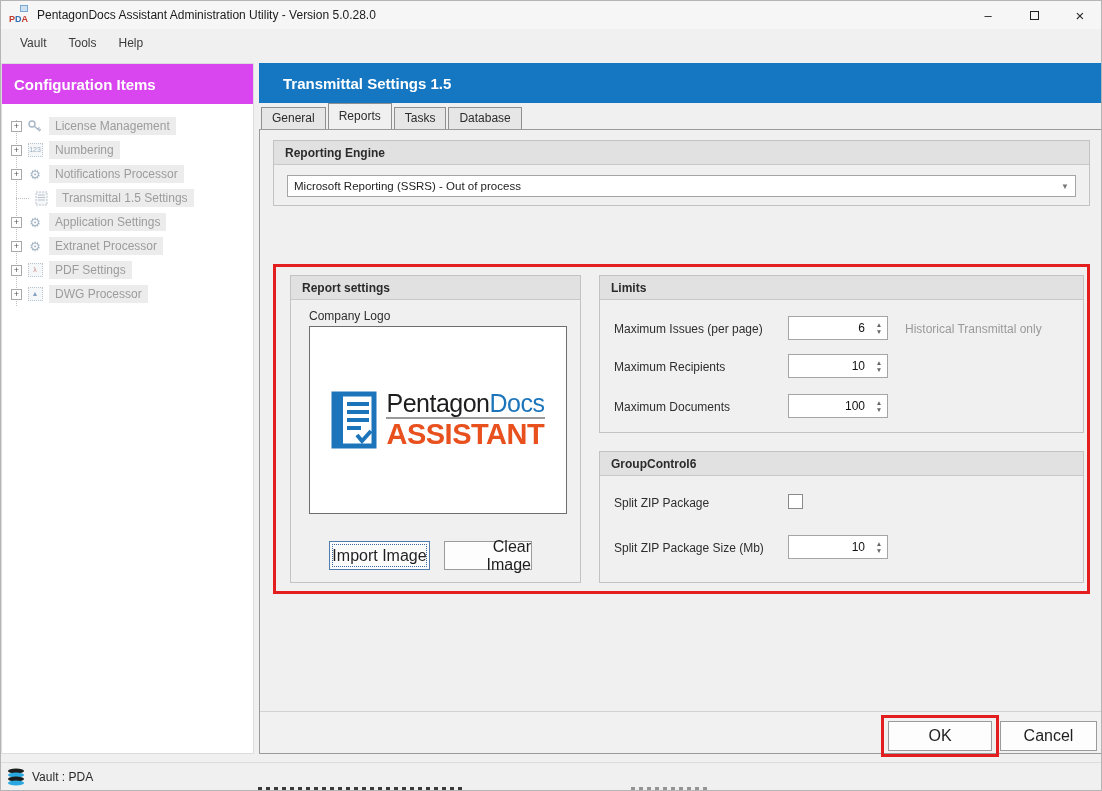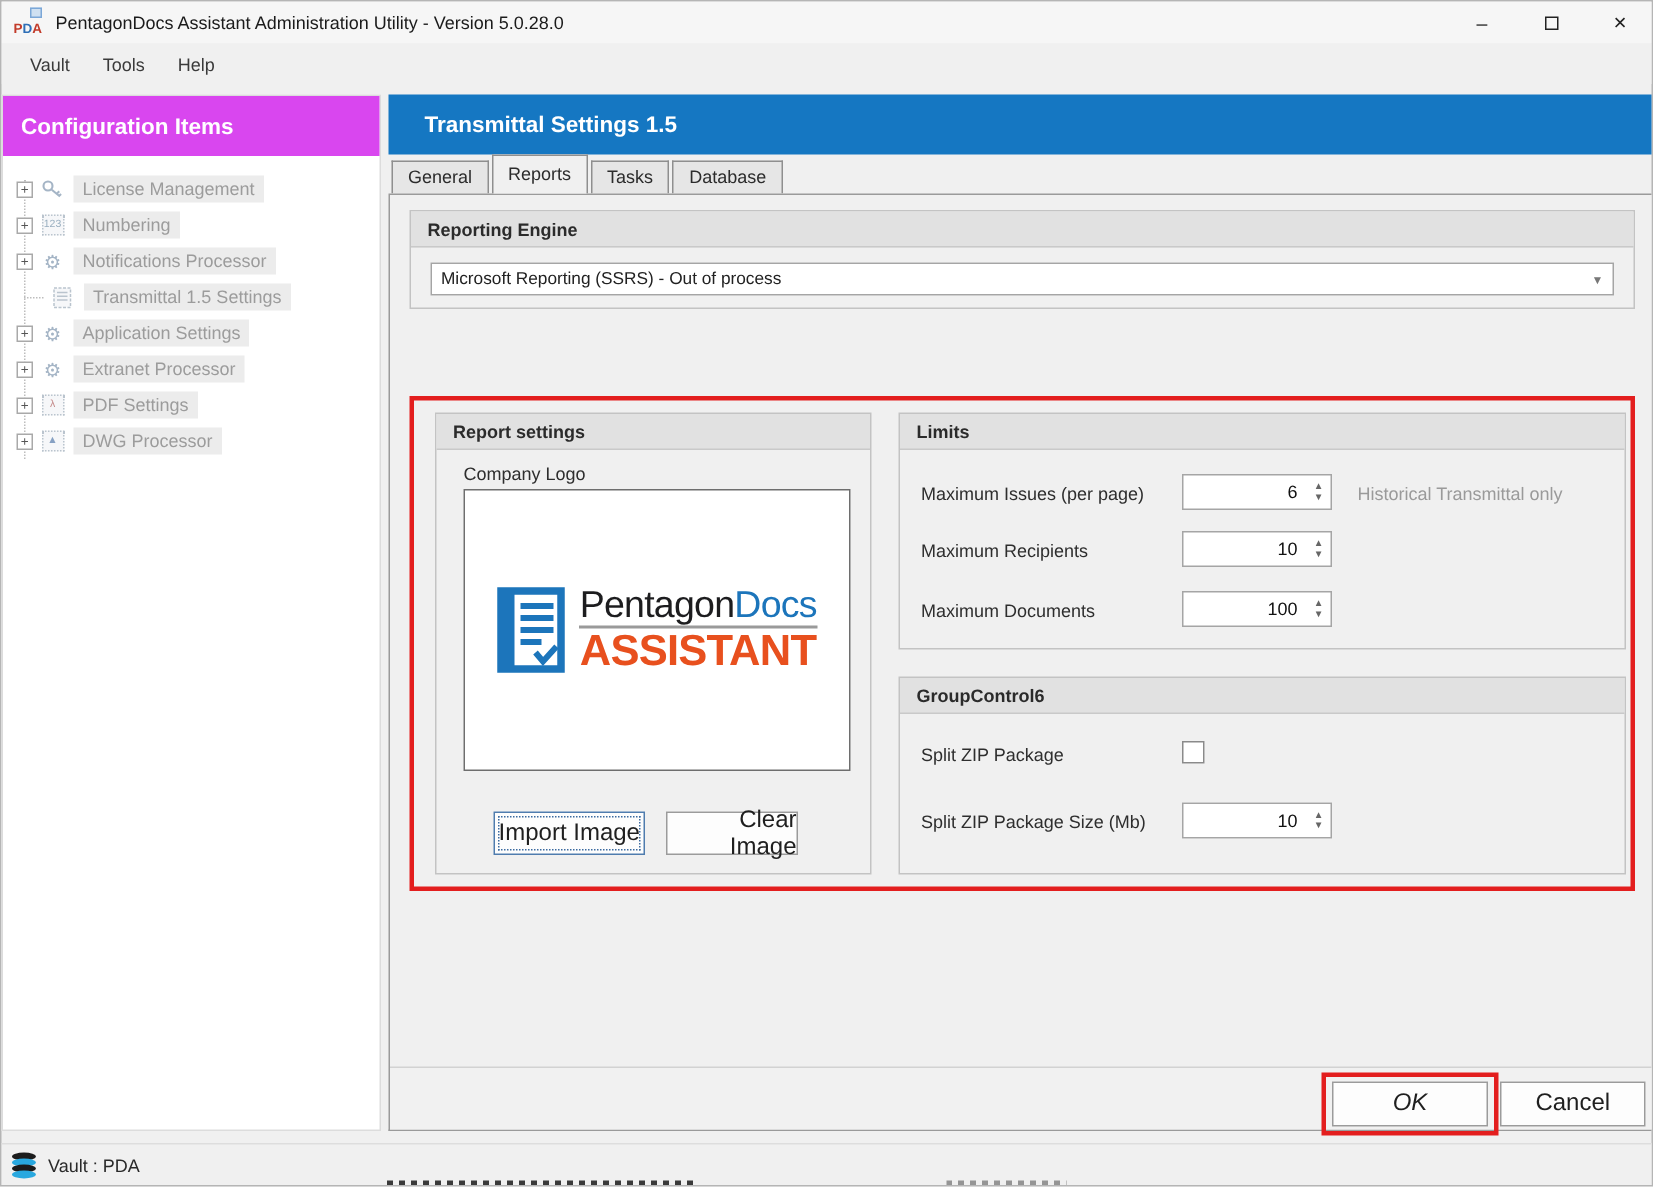--- a/index.html
+++ b/index.html
@@ -100,21 +100,21 @@
           display:flex; align-items:center; }
   .spin-val { flex:1; text-align:right; font-size:12px; color:#111; padding-right:6px; }
   .spin-btns { width:16px; display:flex; flex-direction:column; align-items:center; justify-content:center; }
   .spin-btns span { font-size:6.5px; line-height:7px; color:#666; }
   .note { position:absolute; font-size:12px; color:#9a9a9a; }
   .checkbox { position:absolute; width:15px; height:15px; background:#fff; border:1px solid #8a8a8a; }
 
   
   .btn-strip { position:absolute; left:0; right:0; top:582px; bottom:0; background:#f1f1f1;
                border-top:1px solid #d2d2d2; }
-  .btn-ok { position:absolute; left:628px; top:9px; width:104px; height:30px;font-style:italic; }
+  .btn-ok { position:absolute; left:628px; top:9px; width:104px; height:30px; }
   .btn-cancel { position:absolute; left:740px; top:9px; width:97px; height:30px; }
   .ok-red { position:absolute; left:621px; top:3px; width:118px; height:42px; }
 
   
   .statusbar { position:absolute; left:0; bottom:0; width:1102px; height:28px; background:#f0f0f0;
                border-top:1px solid #dddddd; display:flex; align-items:center; }
   .db-icon { width:20px; height:20px; margin:0 6px 0 5px; }
   .status-text { font-size:12px; color:#2a2a2a; }
   .smudge { position:absolute; bottom:0; height:3px; background:repeating-linear-gradient(90deg,#3a3a3a 0 4px,transparent 4px 8px); }
 </style>

